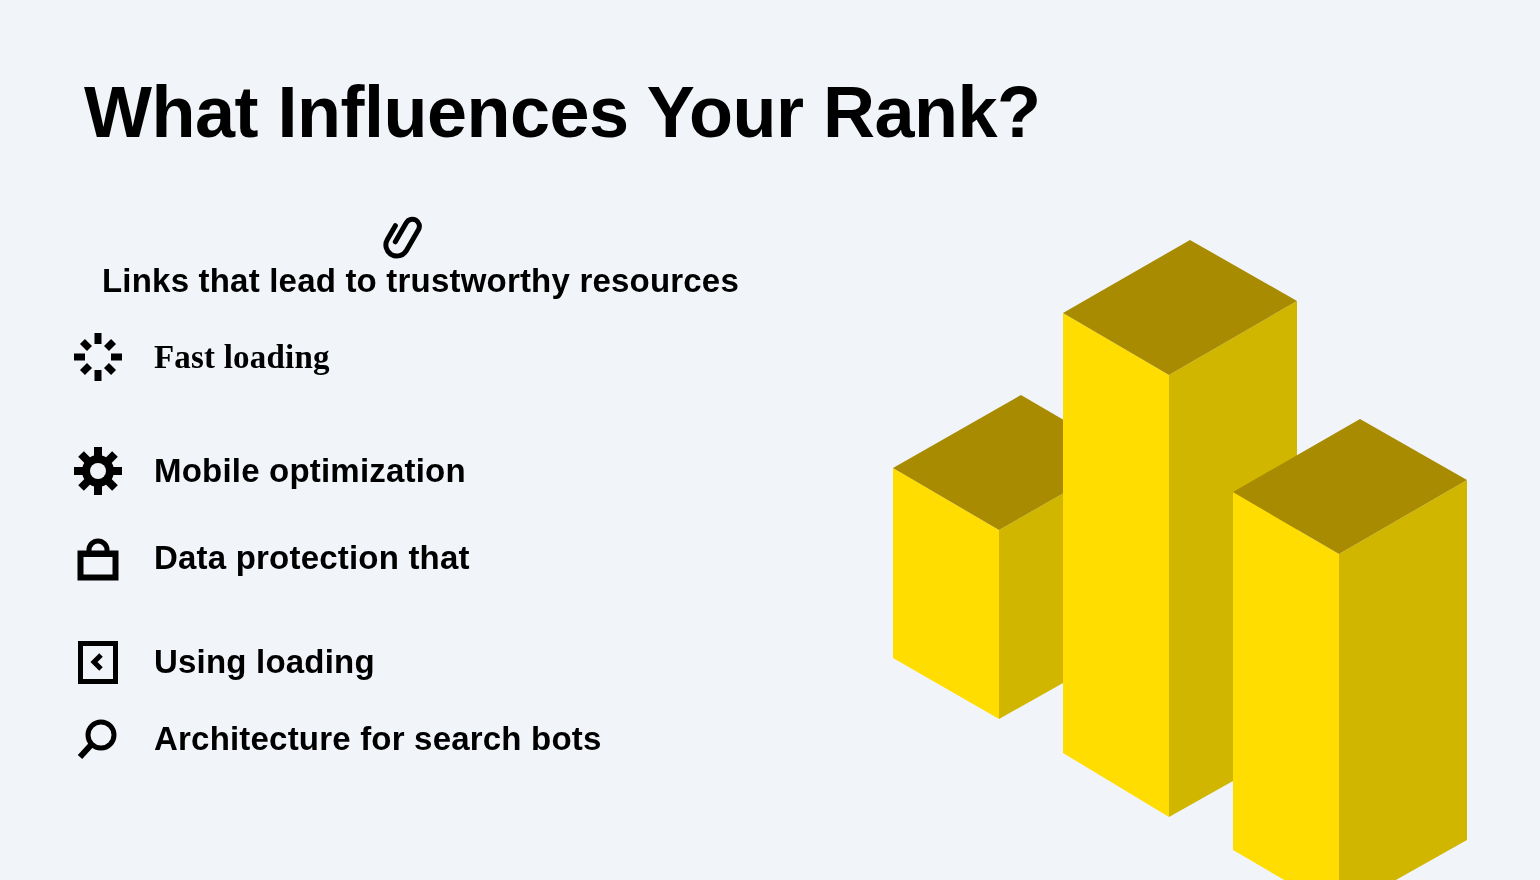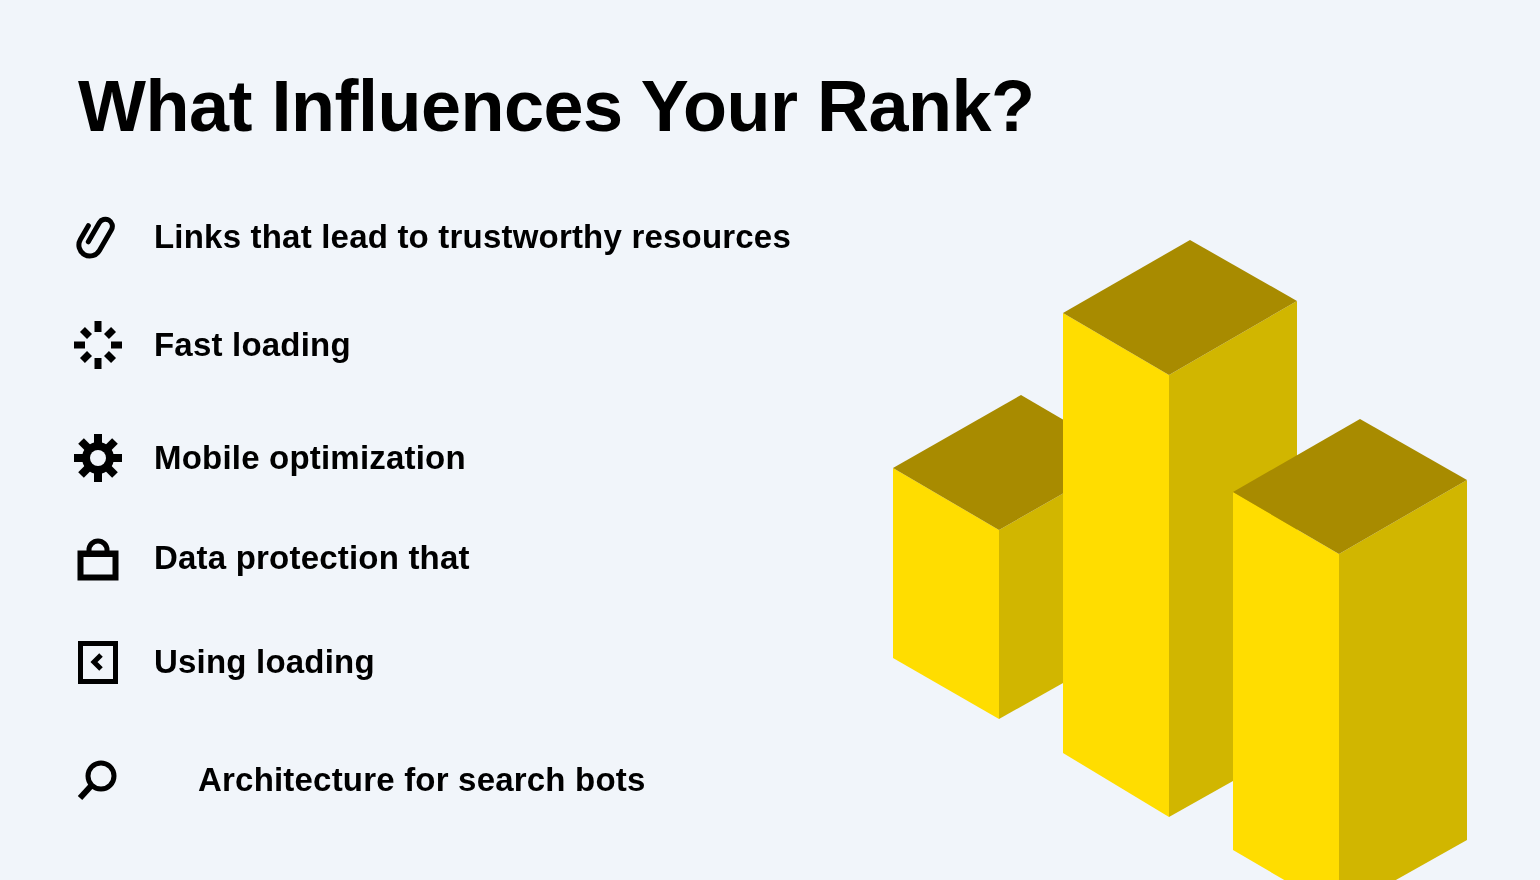--- a/index.html
+++ b/index.html
@@ -6,66 +6,66 @@
     body {
       width: 1540px; height: 880px; overflow: hidden;
       background: #f1f5fa;
       position: relative;
       font-family: "Liberation Sans", "DejaVu Sans", sans-serif;
       color: #000;
     }
     .title {
       position: absolute; left: 74px; top: 62px;
       font-size: 72px; font-weight: bold; letter-spacing: -0.5px;
-      margin: 4px; line-height: 80px; white-space: nowrap;
+      margin: 10px; line-height: 80px; white-space: nowrap;
     }
     .list { position: absolute; left: 0; top: 0; }
     .item { position: absolute; left: 72px; height: 50px; display: flex; align-items: center; }
     .item .icon { width: 52px; height: 50px; display: flex; align-items: center; justify-content: center; }
     .item .label {
       margin-left: 30px; font-size: 33px; font-weight: bold; white-space: nowrap; letter-spacing: 0.2px;
     }
     .illus { position: absolute; left: 0; top: 0; width: 1540px; height: 880px; pointer-events: none; }
   </style>
 </head>
 <body>
 
 <h1 class="title">What Influences Your Rank?</h1>
 
 <div class="list">
-  <div class="item" style="top:212px;">
+  <div class="item" style="top:212px;flex-direction:column;">
     <span class="icon">
       <svg width="52" height="50" viewBox="0 0 52 50">
         <g transform="rotate(30 26 25)">
           <path d="M20 34 V12 a7 7 0 0 1 14 0 V36 a11 11 0 0 1 -22 0 V20" fill="none" stroke="#000" stroke-width="5" stroke-linecap="round"></path>
         </g>
       </svg>
     </span>
     <span class="label">Links that lead to trustworthy resources</span>
   </div>
 
-  <div class="item" style="top:320px;">
+  <div class="item" style="top:332px;font-family:Liberation Serif, serif;">
     <span class="icon">
       <svg width="52" height="50" viewBox="0 0 52 50">
         <g fill="#000" transform="translate(26 25)">
           <rect x="-3.5" y="-24" width="7" height="11"></rect>
           <rect x="-3.5" y="13" width="7" height="11"></rect>
           <rect x="-24" y="-3.5" width="11" height="7"></rect>
           <rect x="13" y="-3.5" width="11" height="7"></rect>
           <rect x="-3.5" y="-22" width="7" height="10" transform="rotate(45)"></rect>
           <rect x="-3.5" y="12" width="7" height="10" transform="rotate(45)"></rect>
           <rect x="-3.5" y="-22" width="7" height="10" transform="rotate(-45)"></rect>
           <rect x="-3.5" y="12" width="7" height="10" transform="rotate(-45)"></rect>
         </g>
       </svg>
     </span>
     <span class="label">Fast loading</span>
   </div>
 
-  <div class="item" style="top:433px;text-align:right;">
+  <div class="item" style="top:446px;text-align:right;">
     <span class="icon">
       <svg width="52" height="50" viewBox="0 0 52 50">
         <g fill="#000" transform="translate(26 25)">
           <rect x="-4" y="-24" width="8" height="48"></rect>
           <rect x="-4" y="-24" width="8" height="48" transform="rotate(45)"></rect>
           <rect x="-4" y="-24" width="8" height="48" transform="rotate(90)"></rect>
           <rect x="-4" y="-24" width="8" height="48" transform="rotate(135)"></rect>
           <circle r="16"></circle>
         </g>
         <circle cx="26" cy="25" r="8" fill="#f1f5fa"></circle>
@@ -88,21 +88,21 @@
   <div class="item" style="top:637px;">
     <span class="icon">
       <svg width="52" height="50" viewBox="0 0 52 50">
         <rect x="8.5" y="6.5" width="35" height="38" fill="none" stroke="#000" stroke-width="5"></rect>
         <path d="M29 18 L22 25 L29 32" fill="none" stroke="#000" stroke-width="5"></path>
       </svg>
     </span>
     <span class="label">Using loading</span>
   </div>
 
-  <div class="item" style="top:755px;gap:44px;">
+  <div class="item" style="top:714px;">
     <span class="icon">
       <svg width="52" height="50" viewBox="0 0 52 50">
         <circle cx="29" cy="21" r="13" fill="none" stroke="#000" stroke-width="5"></circle>
         <line x1="19" y1="31" x2="8" y2="43" stroke="#000" stroke-width="6"></line>
       </svg>
     </span>
     <span class="label">Architecture for search bots</span>
   </div>
 </div>
 

